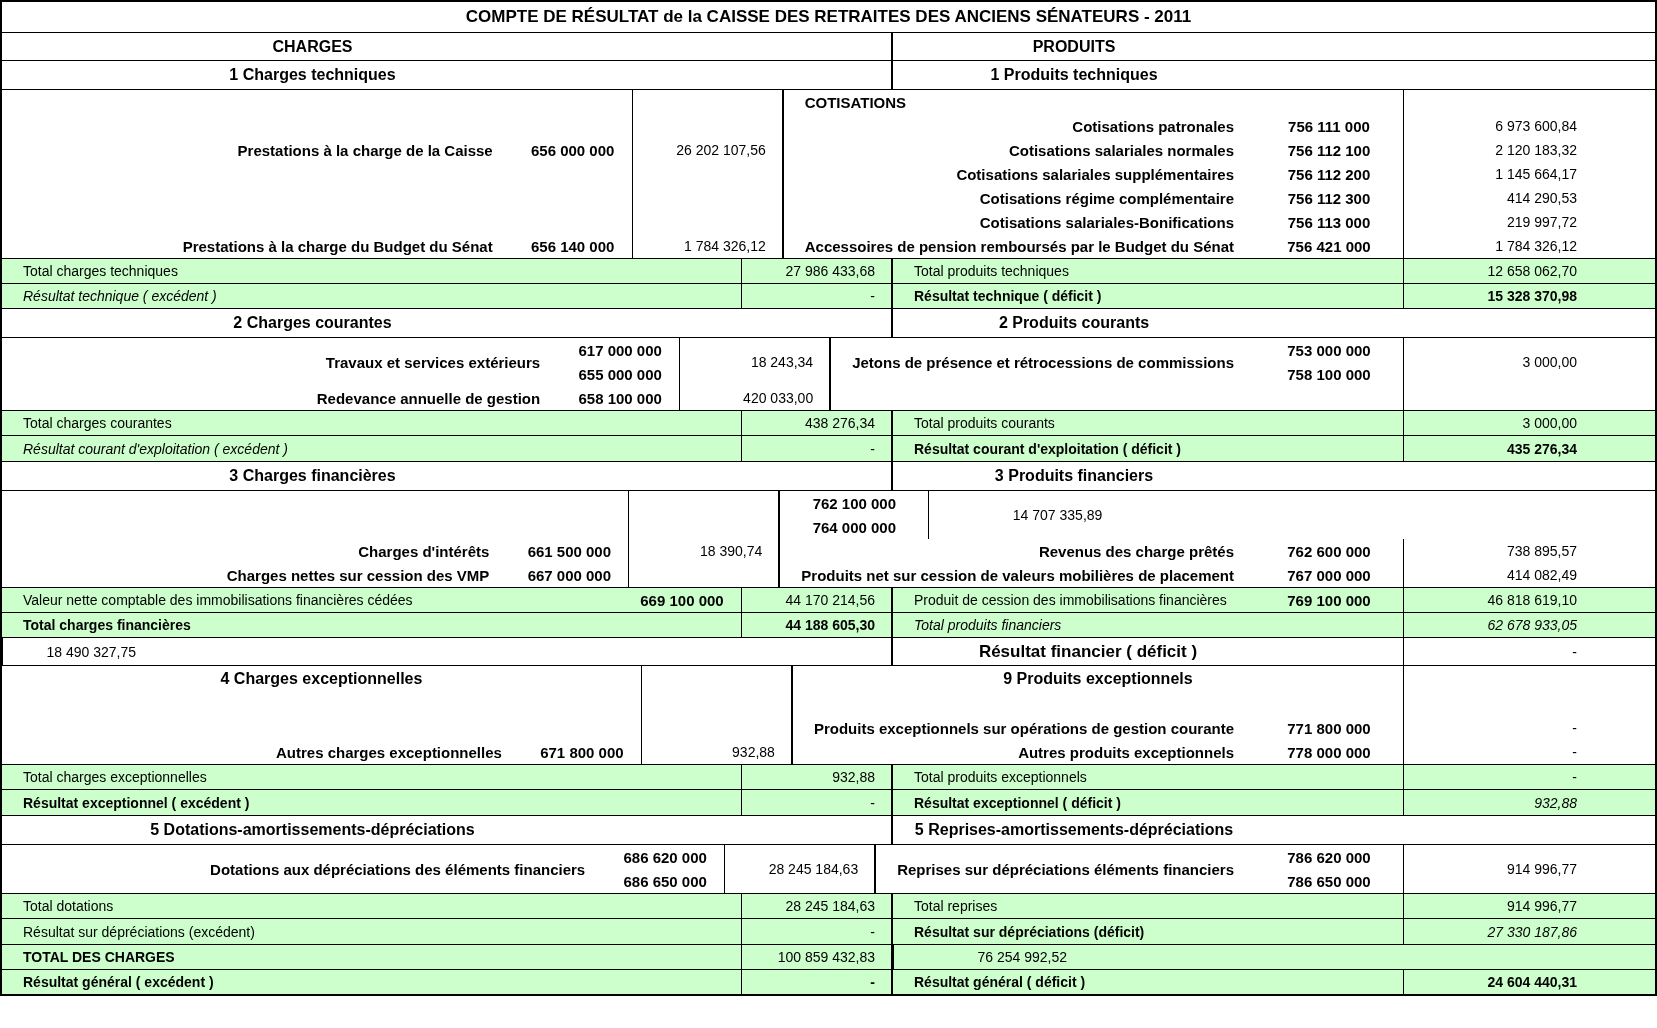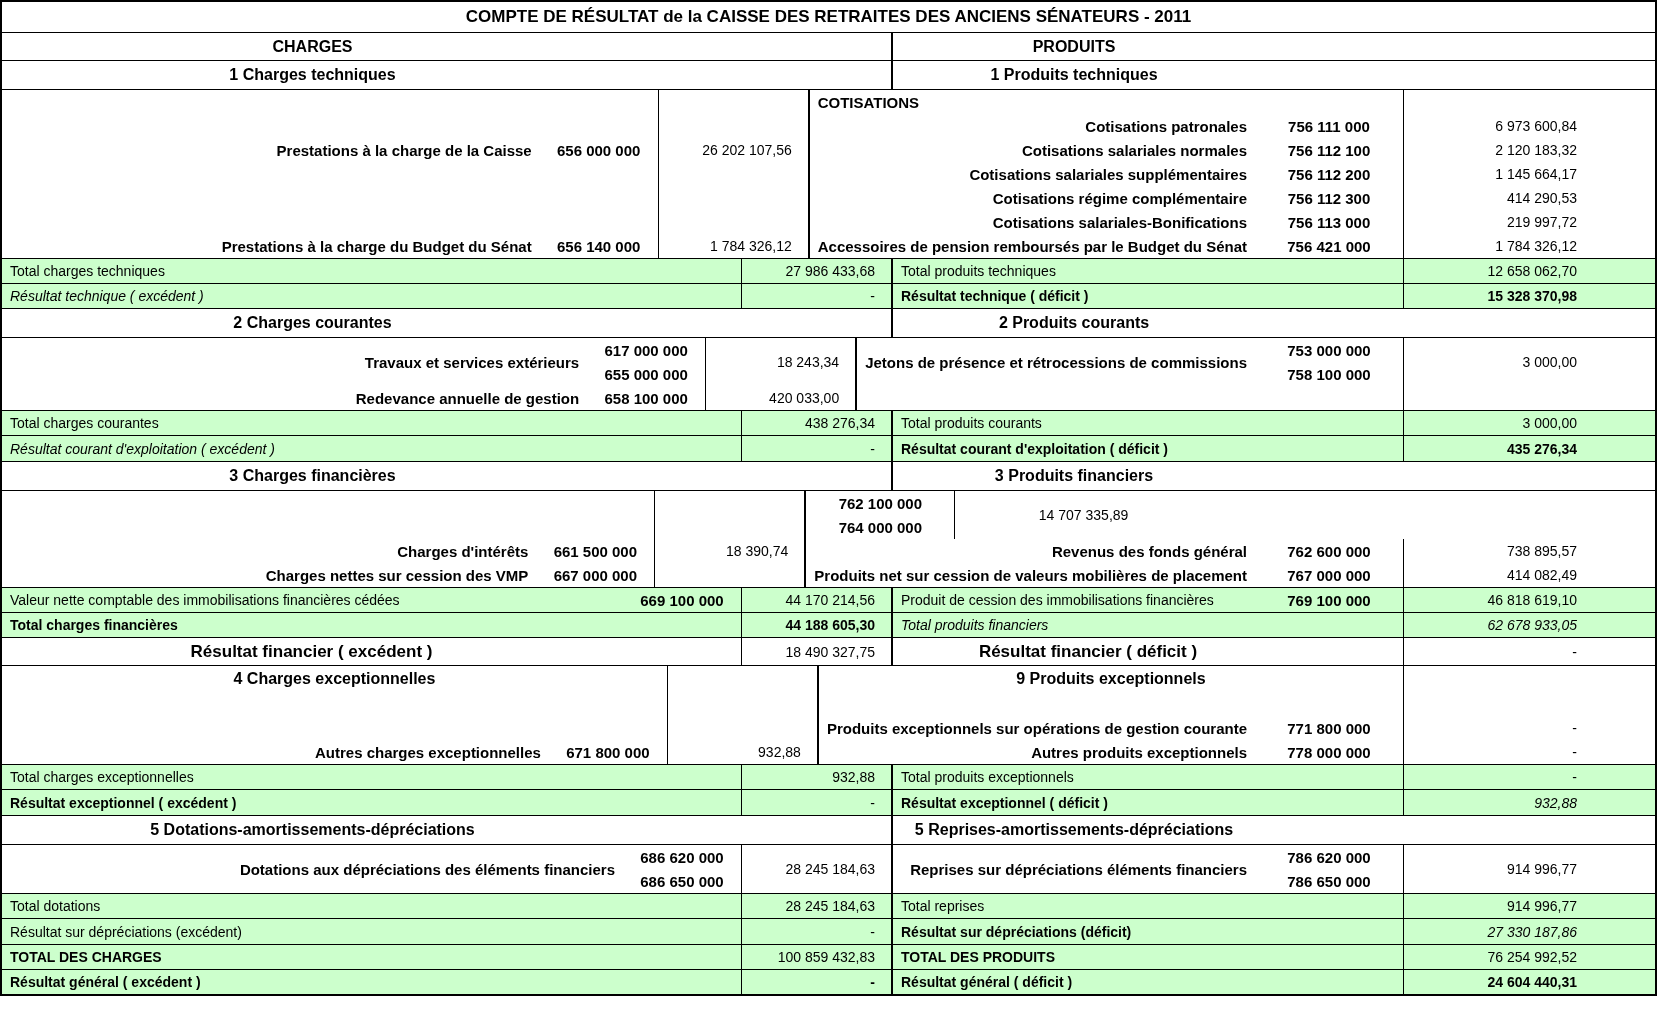--- a/index.html
+++ b/index.html
@@ -5,21 +5,21 @@
   *{box-sizing:border-box;margin:0;padding:0}
   body{background:#fff;font-family:"Liberation Sans",sans-serif;color:#000}
   .sheet{width:1657px;border:2px solid #000;background:#fff}
   .r{display:flex;border-top:1px solid #000}
   .r:first-child{border-top:0}
   .ttl{height:30px;align-items:center;justify-content:center;font-weight:bold;font-size:17px}
   .hl{width:891px;border-right:2px solid #000;display:flex;flex-direction:column}
   .hr{flex:1;display:flex;flex-direction:column}
   .ln{display:flex}
   .h24{height:24px}.h25{height:25px}.h26{height:26px}.h27{height:27px}.h28{height:28px}.h48{height:48px}
-  .lb{flex:1;display:flex;align-items:center;justify-content:flex-end;padding:0 8px;font-weight:bold;font-size:15px;white-space:nowrap;overflow:hidden}
+  .lb{flex:1;display:flex;align-items:center;justify-content:flex-end;padding:0 21px;font-weight:bold;font-size:15px;white-space:nowrap;overflow:hidden}
   .left{justify-content:flex-start}
   .ac{display:flex;align-items:center;justify-content:center;font-weight:bold;font-size:15px;white-space:nowrap}
   .hl .ac{width:118px}
   .hr .ac{width:148px}
   .acol{display:flex;flex-direction:column;justify-content:center}
   .hl .acol{width:118px}
   .hr .acol{width:148px}
   .acol .ac{height:24px;width:100%}
   .am{display:flex;align-items:center;justify-content:flex-end;border-left:1px solid #000;font-size:14px;white-space:nowrap}
   .hl .am{width:150px;padding-right:16px}
@@ -290,21 +290,21 @@
     </div>
     <div class="hr">
       <div class="ln h48">
         <div class="acol">
           <div class="ac">762 100 000</div>
           <div class="ac">764 000 000</div>
         </div>
         <div class="am">14 707 335,89</div>
       </div>
       <div class="ln h24">
-        <div class="lb">Revenus des fonds général</div>
+        <div class="lb">Revenus des charge prêtés</div>
         <div class="ac">762 600 000</div>
         <div class="am">738 895,57</div>
       </div>
       <div class="ln h24">
         <div class="lb">Produits net sur cession de valeurs mobilières de placement</div>
         <div class="ac">767 000 000</div>
         <div class="am">414 082,49</div>
       </div>
     </div>
   </div>
@@ -337,21 +337,20 @@
       <div class="ln h24 g">
         <div class="lb left gt it">Total produits financiers</div>
         <div class="am it">62 678 933,05</div>
       </div>
     </div>
   </div>
 
   <div class="r">
     <div class="hl">
       <div class="ln h27">
-        <div class="fl">Résultat financier ( excédent )</div>
         <div class="am">18 490 327,75</div>
       </div>
     </div>
     <div class="hr">
       <div class="ln h27">
         <div class="fl">Résultat financier ( déficit )</div>
         <div class="am">-</div>
       </div>
     </div>
   </div>
@@ -499,21 +498,20 @@
 
   <div class="r">
     <div class="hl">
       <div class="ln h24 g">
         <div class="lb left gt bd">TOTAL DES CHARGES</div>
         <div class="am">100 859 432,83</div>
       </div>
     </div>
     <div class="hr">
       <div class="ln h24 g">
-        <div class="lb left gt bd">TOTAL DES PRODUITS</div>
         <div class="am">76 254 992,52</div>
       </div>
     </div>
   </div>
 
   <div class="r">
     <div class="hl">
       <div class="ln h24 g">
         <div class="lb left gt bd">Résultat général ( excédent )</div>
         <div class="am bd">-</div>

